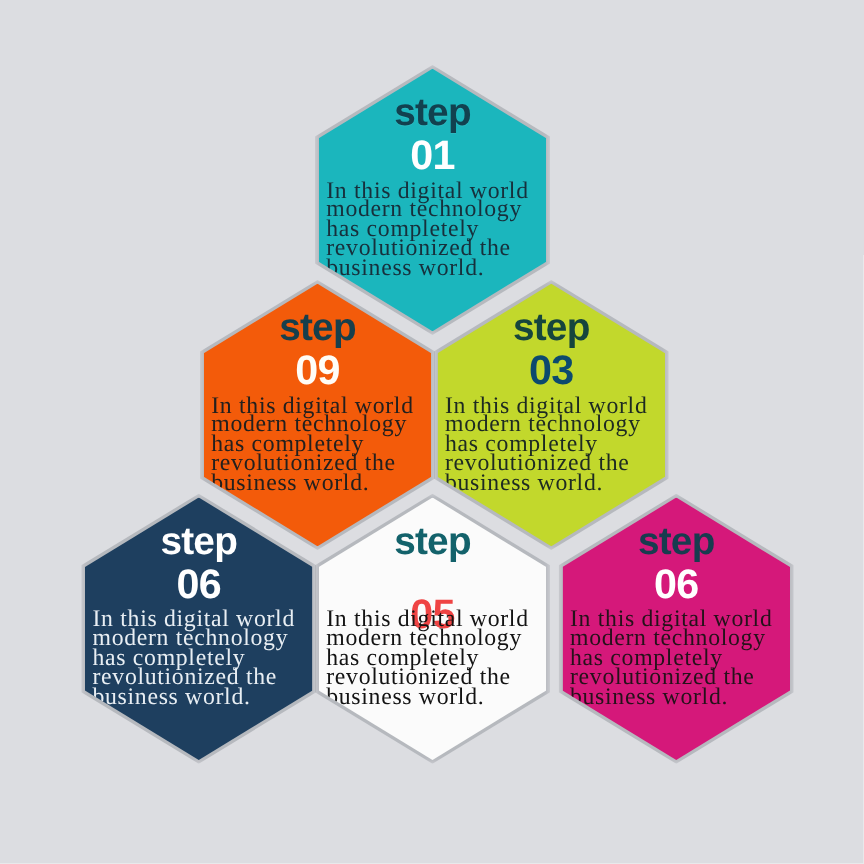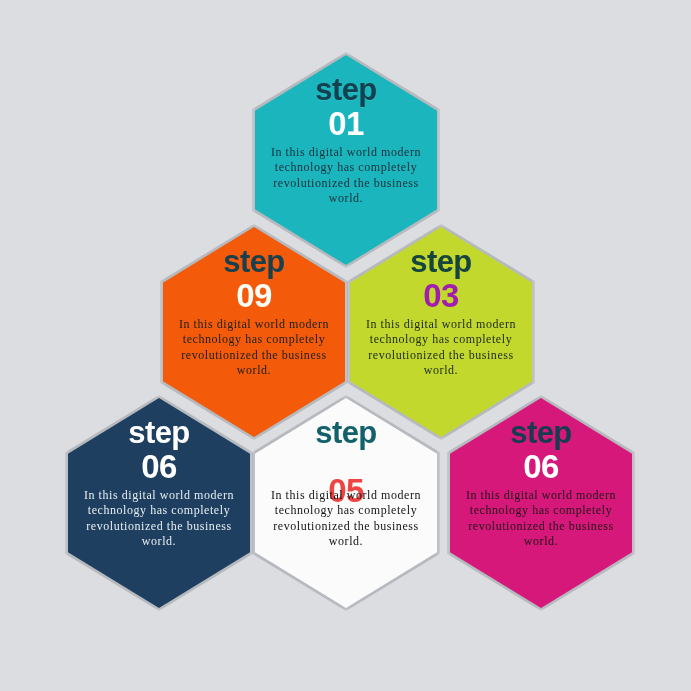--- a/index.html
+++ b/index.html
@@ -70,45 +70,45 @@
     font-size: 33px;
     line-height: 33px;
     letter-spacing: -0.5px;
     text-align: center;
   }
   .step-body {
     position: absolute;
     left: 6px;
     width: 170px;
     font-family: "Liberation Serif", serif;
-    font-size: 12px;
+    font-size: 19px;
     line-height: 15.4px;
     letter-spacing: 0.55px;
-    text-align: center;
+    text-align: left;
   }
 
   
   #hex1-shadow { left: 252px; top: 52px; }
   #hex1 { left: 255px; top: 55px; background: #1bb6bd; }
   #hex1 .step-word { top: 19px; color: #12414f; text-shadow: 0 1px 0 rgba(255,255,255,0.08); }
   #hex1 .step-num  { top: 52px; color: #ffffff; }
   #hex1 .step-body { top: 90px; color: #17303c; }
 
   
   #hex2-shadow { left: 160px; top: 224px; }
   #hex2 { left: 163px; top: 227px; background: #f35b0a; }
   #hex2 .step-word { top: 19px; color: #173f4c; }
   #hex2 .step-num  { top: 52px; color: #fffdf7; }
   #hex2 .step-body { top: 90px; color: #23201e; }
 
   
   #hex3-shadow { left: 347px; top: 224px; }
   #hex3 { left: 350px; top: 227px; background: #c2d82c; }
   #hex3 .step-word { top: 19px; color: #16453d; }
-  #hex3 .step-num  { top: 52px; color: #a21caf; }
+  #hex3 .step-num  { top: 52px; color: #0c4a6e; }
   #hex3 .step-body { top: 90px; color: #1d2a22; }
 
   
   #hex4-shadow { left: 65px; top: 395px; }
   #hex4 { left: 68px; top: 398px; background: #1e3f5f; }
   #hex4 .step-word { top: 19px; color: #ffffff; }
   #hex4 .step-num  { top: 52px; color: #ffffff; }
   #hex4 .step-body { top: 90px; color: #e8eef3; }
 
   

